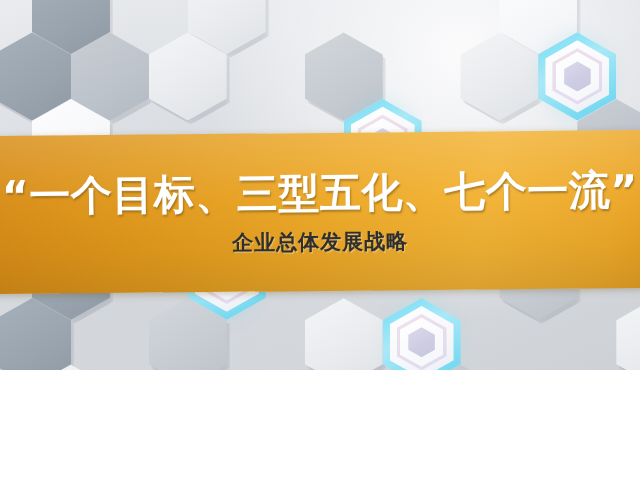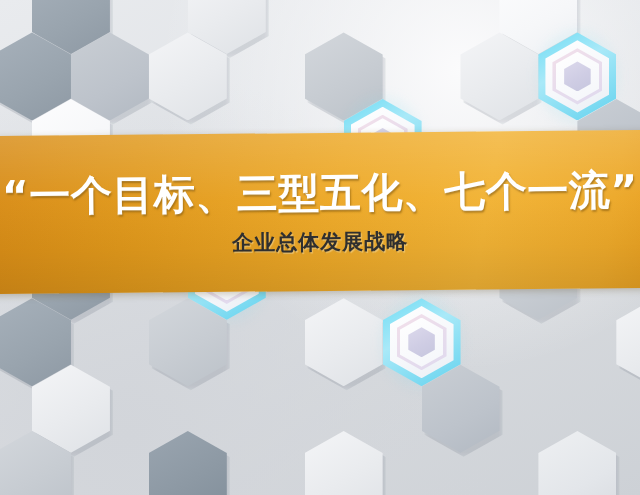--- a/index.html
+++ b/index.html
@@ -7,21 +7,21 @@
     padding: 0;
     background: #ffffff;
   }
   body {
     font-family: "DejaVu Sans", "Liberation Sans", sans-serif;
   }
 
   #slide {
     position: relative;
     width: 640px;
-    height: 495px;
+    height: 370px;
     overflow: hidden;
     background: #dcdfe3;
   }
 
   
   .bg-base {
     position: absolute;
     inset: 0;
     background:
       radial-gradient(circle at 72% 14%, #fbfbfc 0%, rgba(251,251,252,0) 48%),

